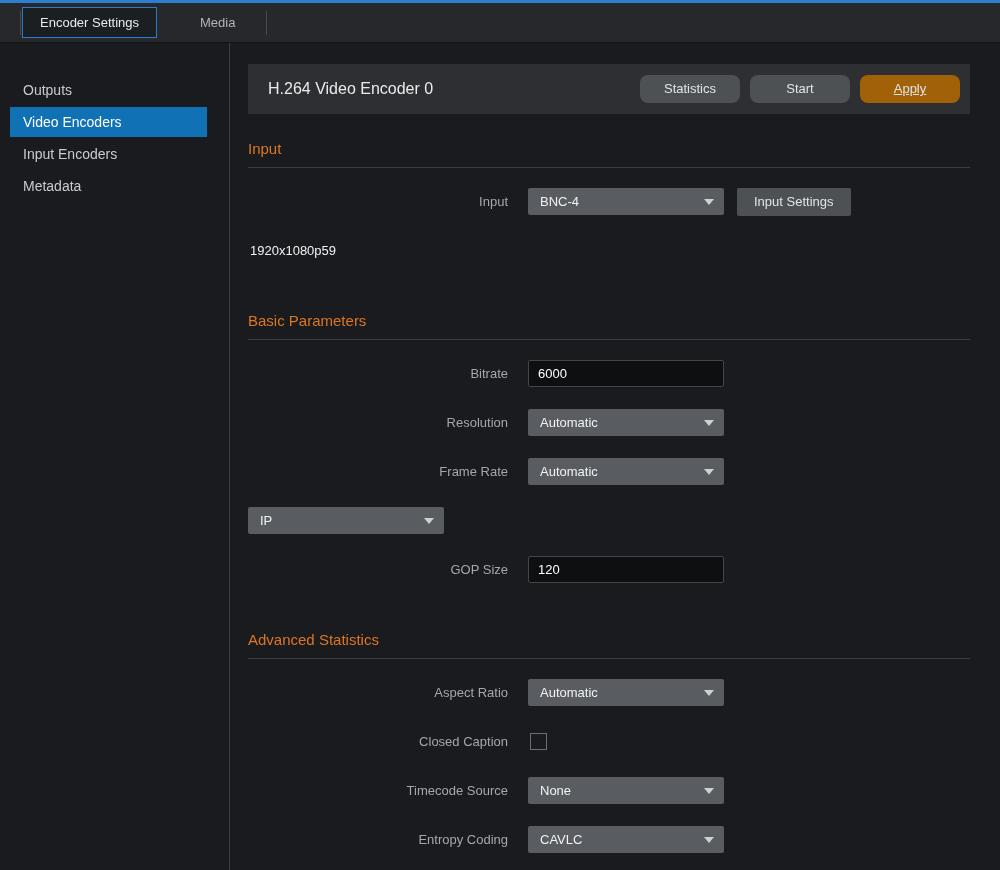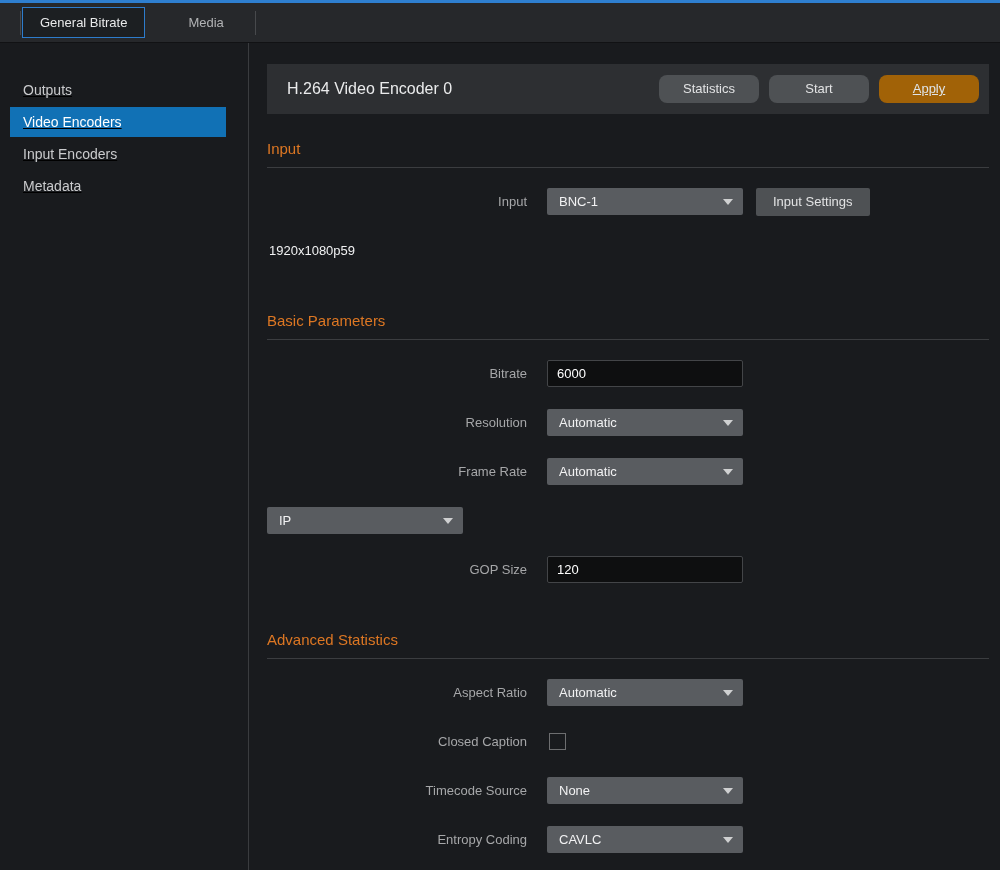--- a/index.html
+++ b/index.html
@@ -8,21 +8,21 @@
   
   .topbar { height:43px; background:#26282b; border-top:3px solid #2e7fd0; border-bottom:1px solid #111214; display:flex; align-items:center; }
   .tab-divider { width:1px; height:24px; background:#47494c; }
   .tab-divider.first { margin-left:20px; }
   .tab { font-size:13px; padding:7px 17px; margin:0 0; color:#b2b3b5; cursor:default; }
   .tab.active { color:#e9eaeb; background:#1c1f22; border:1px solid #2d7ccc; margin-left:1px; margin-right:12px; }
   .tab.plain { margin:0 14px; }
 
   
   .wrap { display:flex; height:827px; }
-  .sidebar { width:249px; border-right:1px solid #3a3c3f; padding-top:30px; flex-shrink:0;text-decoration:underline; }
+  .sidebar { width:230px; border-right:1px solid #3a3c3f; padding-top:30px; flex-shrink:0; }
   .side-item { height:30px; line-height:30px; margin:2px 22px 2px 10px; padding-left:13px; font-size:14px; color:#cacbcd; }
   .side-item.selected { background:#1171b5; color:#ffffff; }
 
   .main { flex:1; padding:21px 30px 0 18px; width:770px; }
   .content { width:722px; }
 
   
   .headerbar { height:50px; background:#2d2f32; display:flex; align-items:center; padding:0 10px 0 20px; }
   .headerbar .title { font-size:16px; color:#eaebec; flex:1; }
   .btn { height:28px; min-width:100px; padding:0 14px; font-size:13px; color:#e2e3e4; background:#4e5154; border:none; border-radius:8px; text-align:center; line-height:28px; }
@@ -47,21 +47,21 @@
 
   .mini-btn { height:28px; margin-left:13px; padding:0 17px; font-size:13px; color:#e2e3e4; background:#4e5154; border:none; border-radius:2px; line-height:28px; }
 
   .checkbox { width:17px; height:17px; border:1px solid #6d6e70; background:transparent; margin-left:2px; }
 </style>
 </head>
 <body>
 
 <div class="topbar">
   <div class="tab-divider first"></div>
-  <div class="tab active">General Bitrate</div>
+  <div class="tab active">Encoder Settings</div>
   <div class="tab plain">Media</div>
   <div class="tab-divider"></div>
 </div>
 
 <div class="wrap">
 
   <div class="sidebar">
     <div class="side-item">Outputs</div>
     <div class="side-item selected">Video Encoders</div>
     <div class="side-item">Input Encoders</div>
@@ -77,21 +77,21 @@
         <button class="btn">Start</button>
         <button class="btn primary">Apply</button>
       </div>
 
       <div class="section-title">Input</div>
       <div class="section-rule"></div>
 
       <div class="row">
         <div class="row-label">Input</div>
         <div class="select">
-          <span class="sel-value">BNC-1</span>
+          <span class="sel-value">BNC-4</span>
           <span class="caret"></span>
         </div>
         <button class="mini-btn">Input Settings</button>
       </div>
 
       <div class="row">
         <div class="static-value">1920x1080p59</div>
       </div>
 
       <div class="section-title later">Basic Parameters</div>

